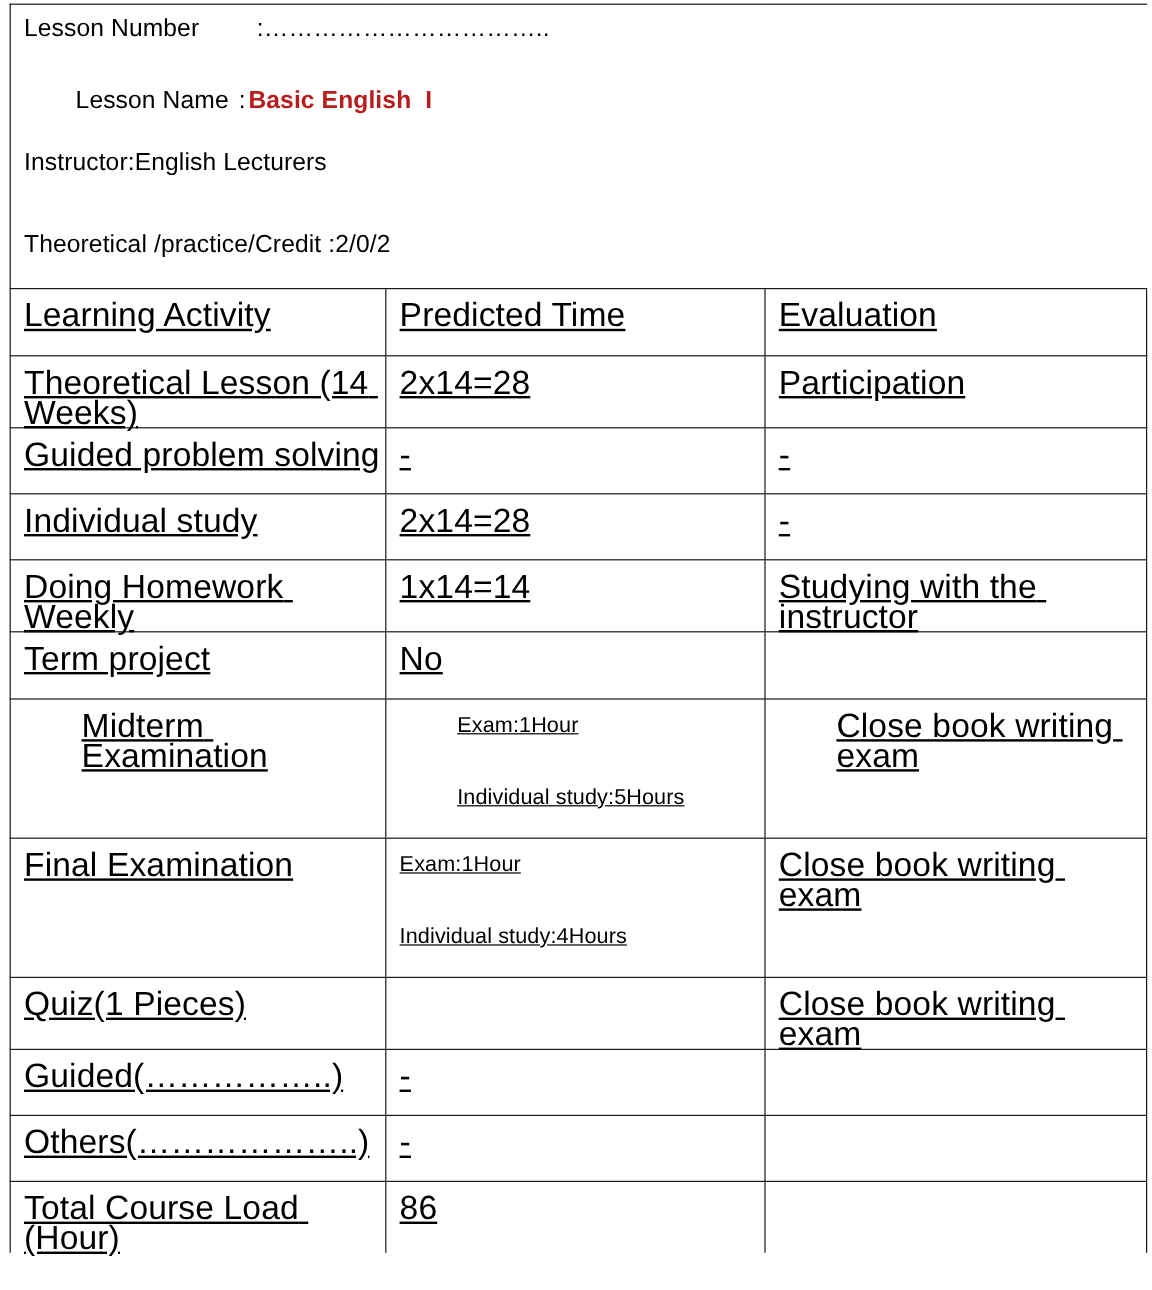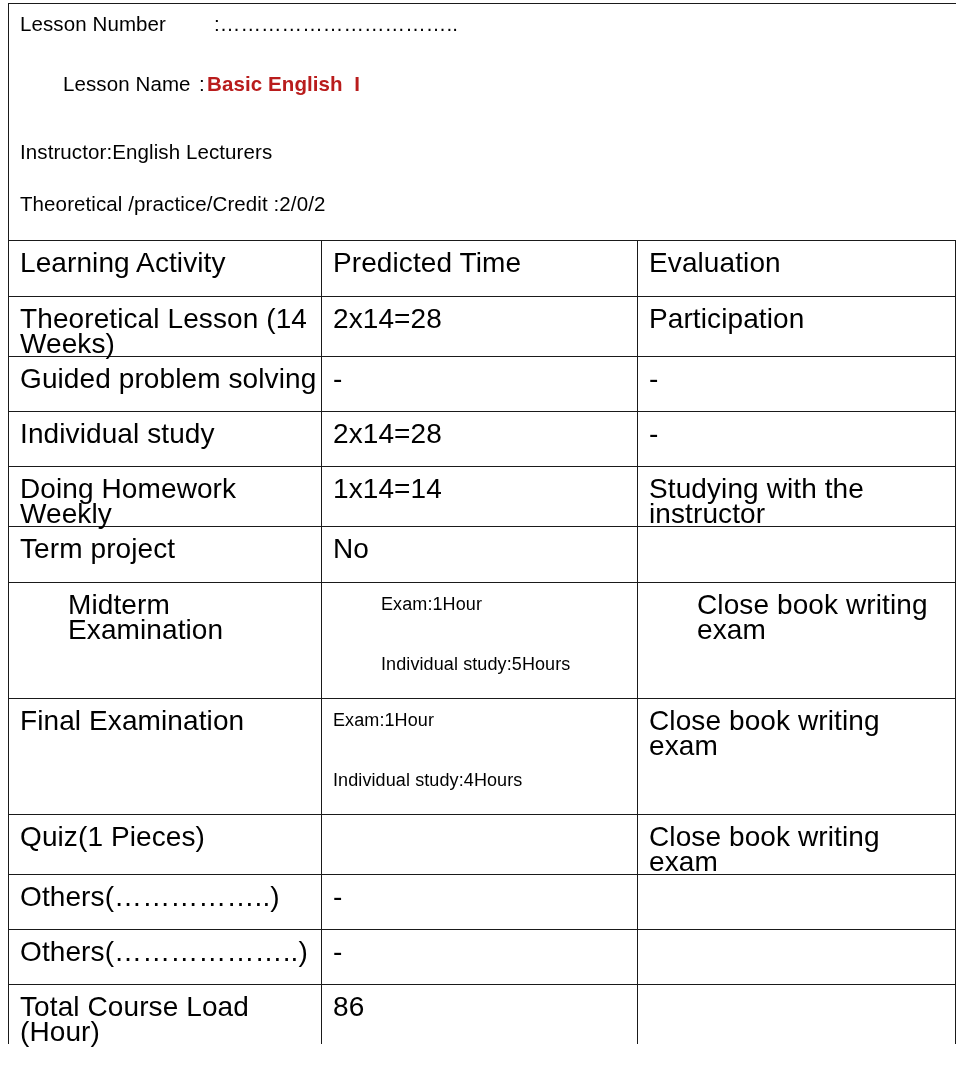--- a/index.html
+++ b/index.html
@@ -23,20 +23,21 @@
   }
 
   
   .doc-table {
     position: absolute;
     left: 8px;
     top: 3px;
     width: 947px;
     border-collapse: collapse;
     table-layout: fixed;
+    text-decoration: underline;
   }
 
   .doc-table td {
     border: 1.6px solid #1a1a1a;
     padding: 0;
     vertical-align: top;
     background: #ffffff;
   }
 
   
@@ -55,21 +56,21 @@
     font-size: 20.5px;
     line-height: 24px;
     white-space: pre;
     letter-spacing: 0.1px;
   }
   .hdr-lesson-number-label { left: 11px; top: 8px; }
   .hdr-lesson-number-dots  { left: 205px; top: 8px; }
   .hdr-lesson-name-label   { left: 14px; top: 68px; margin-left: 40px; }
   .hdr-lesson-name-colon   { left: 190px; top: 68px; }
   .hdr-lesson-name-value   { left: 198px; top: 68px; color: #b91c1c; font-weight: bold; }
-  .hdr-instructor          { left: 11px; top: 136px; }
+  .hdr-instructor          { left: 11px; top: 120px; }
   .hdr-credit              { left: 11px; top: 188px; }
 
   
   .col-activity   { width: 313px; }
   .col-time       { width: 316px; }
   .col-eval       { width: 318px; }
 
   .cell-txt {
     font-size: 28px;
     line-height: 25px;
@@ -245,21 +246,21 @@
             <div class="cell-txt"></div>
           </td>
         <td class="col-eval">
             <div class="cell-txt">Close book writing exam</div>
           </td>
       </tr>
 
 
       <tr class="r-10">
         <td>
-            <div class="cell-txt">Others(……………..)</div>
+            <div class="cell-txt">Guided(……………..)</div>
           </td>
         <td>
             <div class="cell-txt">-</div>
           </td>
         <td class="col-eval">
             <div class="cell-txt"></div>
           </td>
       </tr>
 
       <tr class="r-11">

